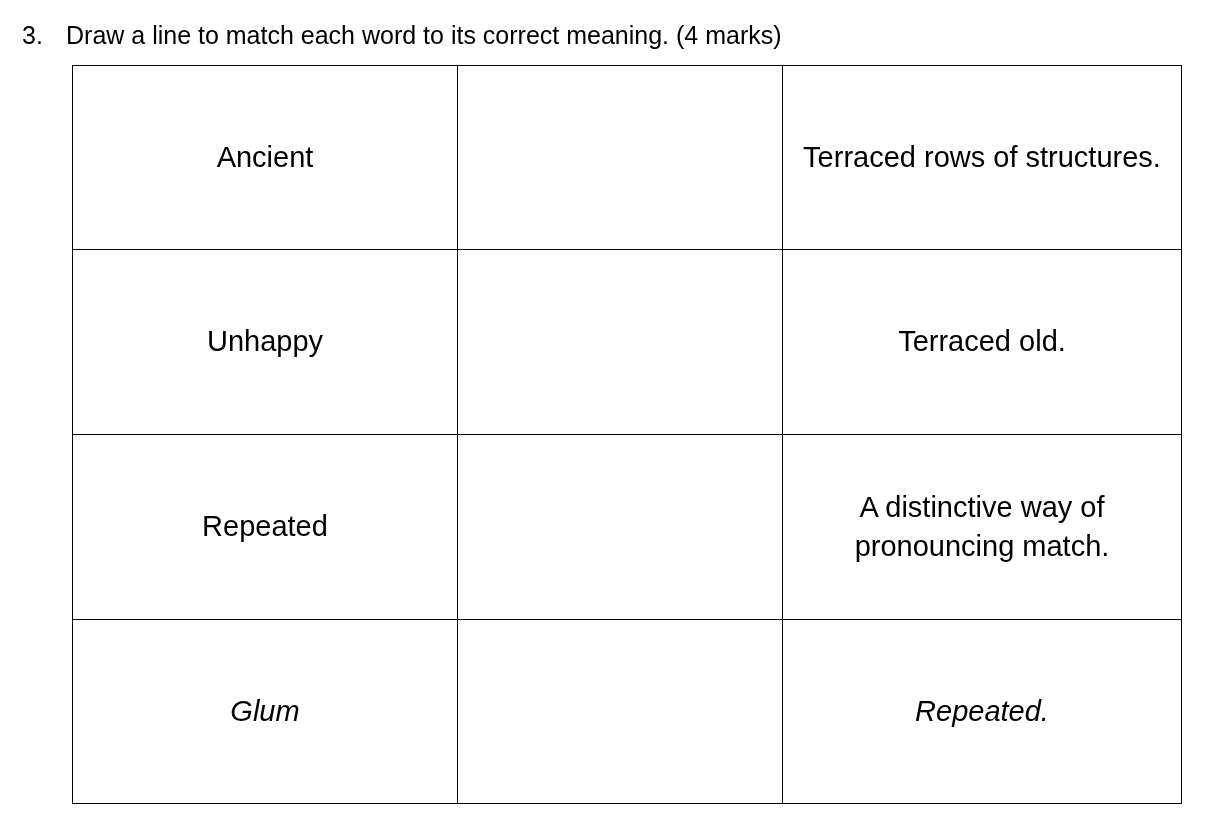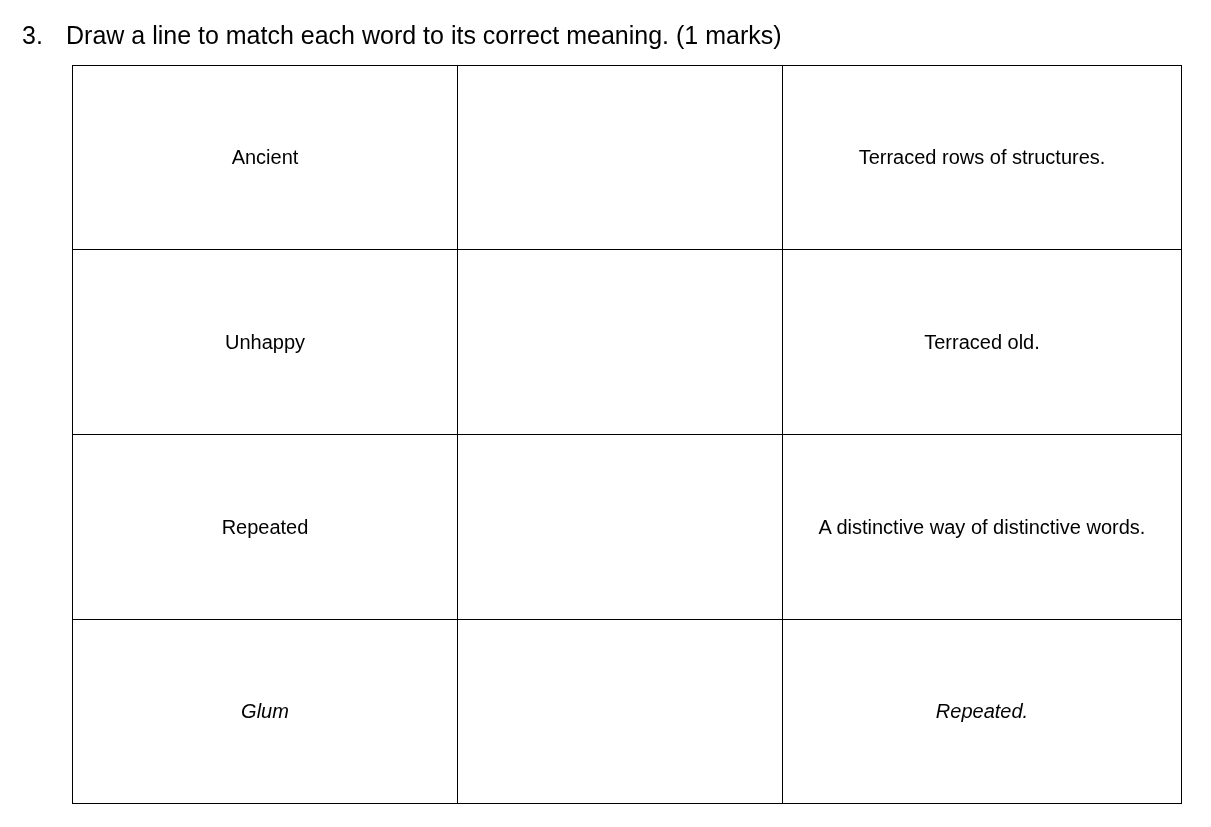--- a/index.html
+++ b/index.html
@@ -43,21 +43,21 @@
     width: 1106px;
     height: 734px;
     border-collapse: collapse;
     table-layout: fixed;
   }
   .match-table td {
     border: 1px solid #000000;
     padding: 0;
     vertical-align: middle;
     text-align: center;
-    font-size: 20px;
+    font-size: 29px;
     line-height: 1.35;
   }
   .col-word {
     width: 384px;
   }
   .col-middle {
     width: 324px;
   }
   .col-meaning {
     width: 398px;
@@ -70,21 +70,21 @@
     padding: 0 18px;
   }
 </style>
 </head>
 <body>
 
 <div class="page">
 
   <div class="question-line">
     <span class="q-number">3.</span>
-    <span class="q-text">Draw a line to match each word to its correct meaning. (1 marks)</span>
+    <span class="q-text">Draw a line to match each word to its correct meaning. (4 marks)</span>
   </div>
 
   <table class="match-table">
     <tbody>
       <tr class="row-1">
         <td class="col-word">
           <div class="cell-inner">Ancient</div>
         </td>
         <td class="col-middle">
           <div class="cell-inner"></div>
@@ -105,21 +105,21 @@
         </td>
       </tr>
       <tr class="row-3">
         <td class="col-word">
           <div class="cell-inner">Repeated</div>
         </td>
         <td class="col-middle">
           <div class="cell-inner"></div>
         </td>
         <td class="col-meaning">
-          <div class="cell-inner">A distinctive way of distinctive words.</div>
+          <div class="cell-inner">A distinctive way of pronouncing match.</div>
         </td>
       </tr>
       <tr class="row-4">
         <td class="col-word">
           <div class="cell-inner">Glum</div>
         </td>
         <td class="col-middle">
           <div class="cell-inner"></div>
         </td>
         <td class="col-meaning">

